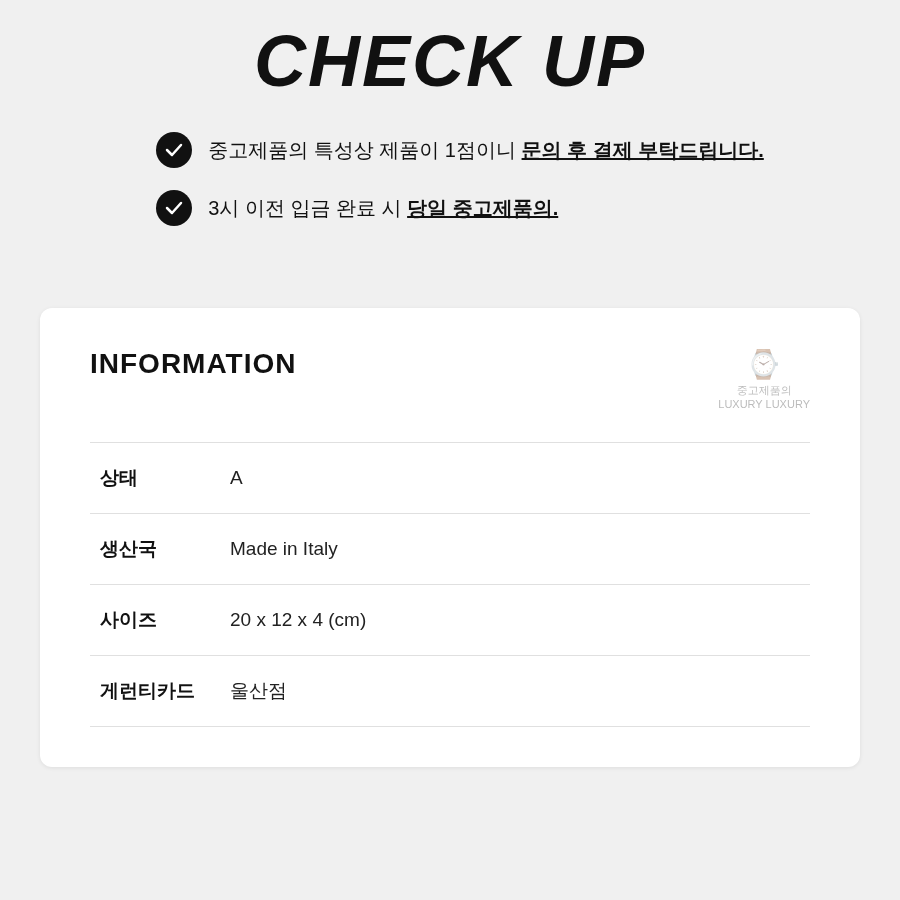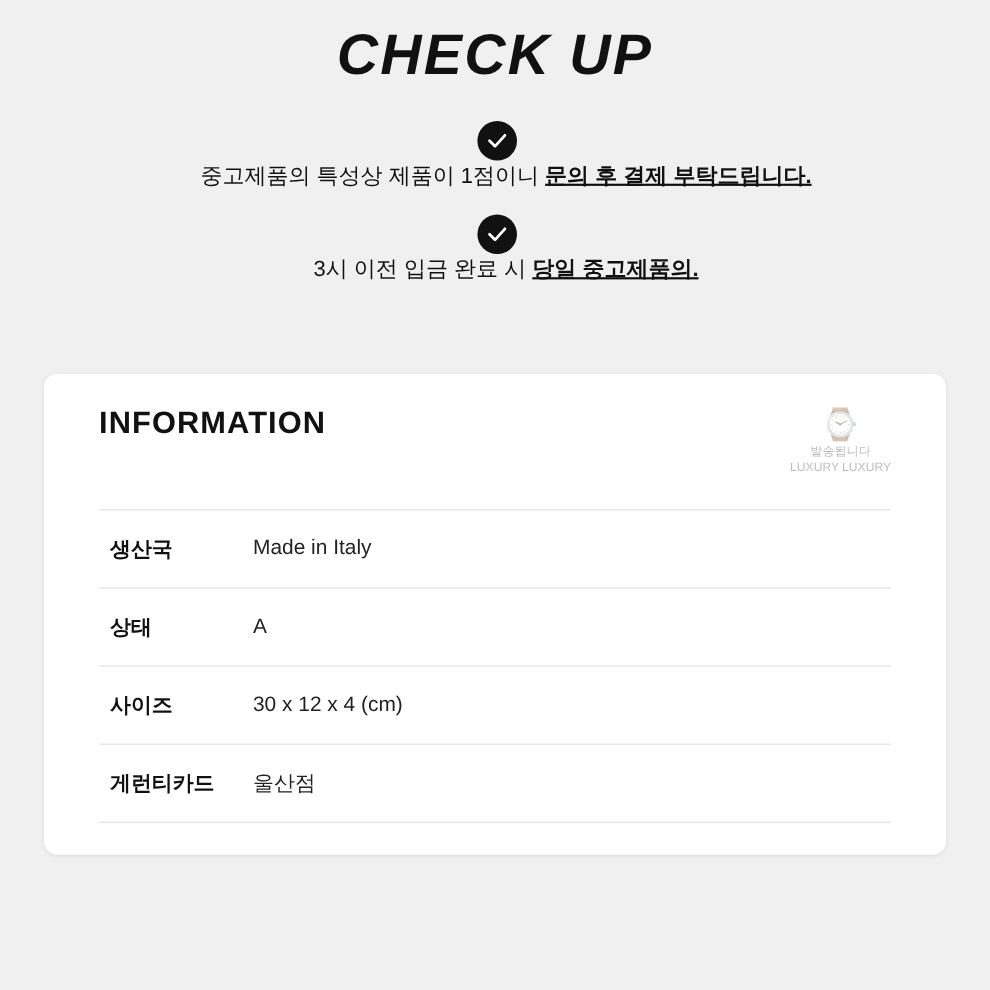--- a/index.html
+++ b/index.html
@@ -15,41 +15,40 @@
       font-family: -apple-system, BlinkMacSystemFont, 'Malgun Gothic', 'Apple SD Gothic Neo', sans-serif;
     }
 
     .header-section {
       background-color: #f0f0f0;
       padding: 20px 40px 30px 40px;
       text-align: center;
     }
 
     .main-title {
-      font-size: 52px;
+      font-size: 72px;
       font-weight: 900;
       color: #111;
       letter-spacing: 2px;
       margin-bottom: 30px;
       font-style: italic;
     }
 
     .checklist {
       text-align: left;
       display: inline-block;
       margin-left: 20px;
     }
 
     .checklist-item {
       display: flex;
       align-items: center;
       margin-bottom: 22px;
       font-size: 20px;
       color: #111;
-      flex-direction: column;
     }
 
     .check-icon {
       width: 36px;
       height: 36px;
       background-color: #111;
       border-radius: 50%;
       display: flex;
       align-items: center;
       justify-content: center;
@@ -69,21 +68,21 @@
 
     .checklist-text .highlight {
       font-weight: 900;
       text-decoration: underline;
     }
 
     .info-section-wrapper {
       background-color: #ffffff;
       margin: 30px 40px;
       border-radius: 12px;
-      padding: 29px 50px;
+      padding: 40px 50px;
       box-shadow: 0 1px 4px rgba(0,0,0,0.08);
     }
 
     .info-header {
       display: flex;
       justify-content: space-between;
       align-items: flex-start;
       margin-bottom: 30px;
     }
 
@@ -172,39 +171,39 @@
     </div>
   </div>
 </div>
 
 <div class="info-section-wrapper">
   <div class="info-header">
     <h2 class="info-title">INFORMATION</h2>
     <div class="brand-watermark">
       <span class="watch-icon">⌚</span>
       <div class="brand-text">
-        <span>발송됩니다</span><br>
+        <span>중고제품의</span><br>
         <span>LUXURY LUXURY</span>
       </div>
     </div>
   </div>
 
   <table class="info-table">
     <tbody id="info-tbody">
     <tr>
+          <td>상태</td>
+          <td>A</td>
+        </tr>
+        <tr>
           <td>생산국</td>
           <td>Made in Italy</td>
         </tr>
         <tr>
-          <td>상태</td>
-          <td>A</td>
-        </tr>
-        <tr>
           <td>사이즈</td>
-          <td>30 x 12 x 4 (cm)</td>
+          <td>20 x 12 x 4 (cm)</td>
         </tr>
         <tr>
           <td>게런티카드</td>
           <td>울산점</td>
         </tr>
       </tbody>
   </table>
 </div>
 
 </body></html>

